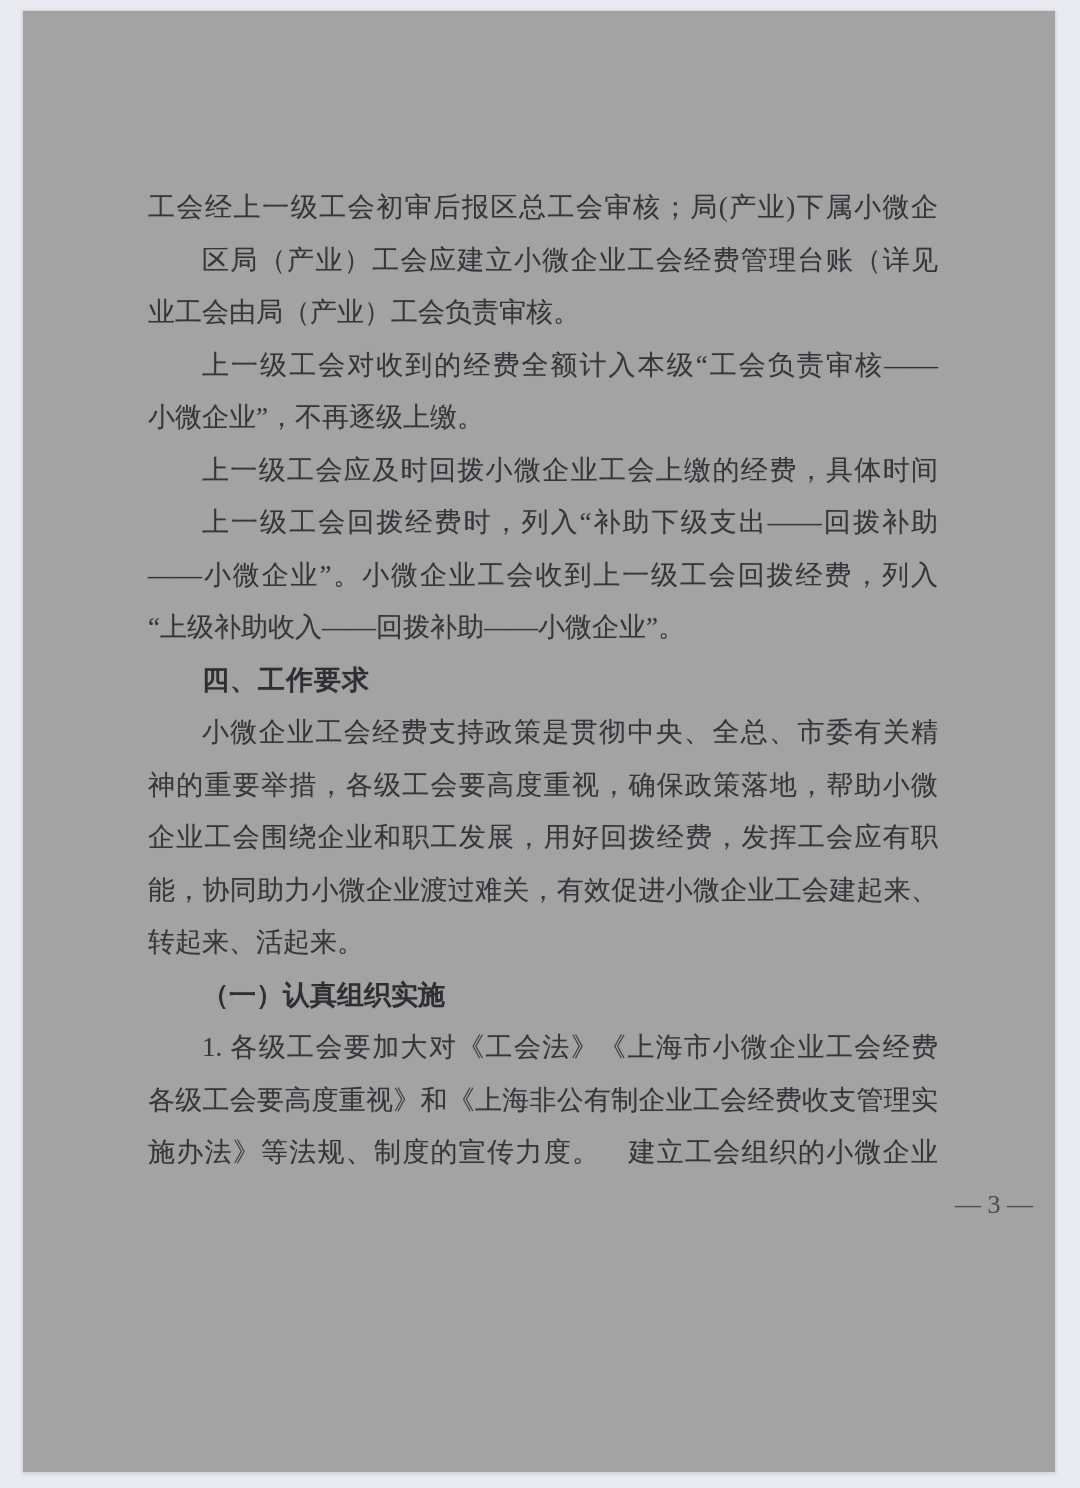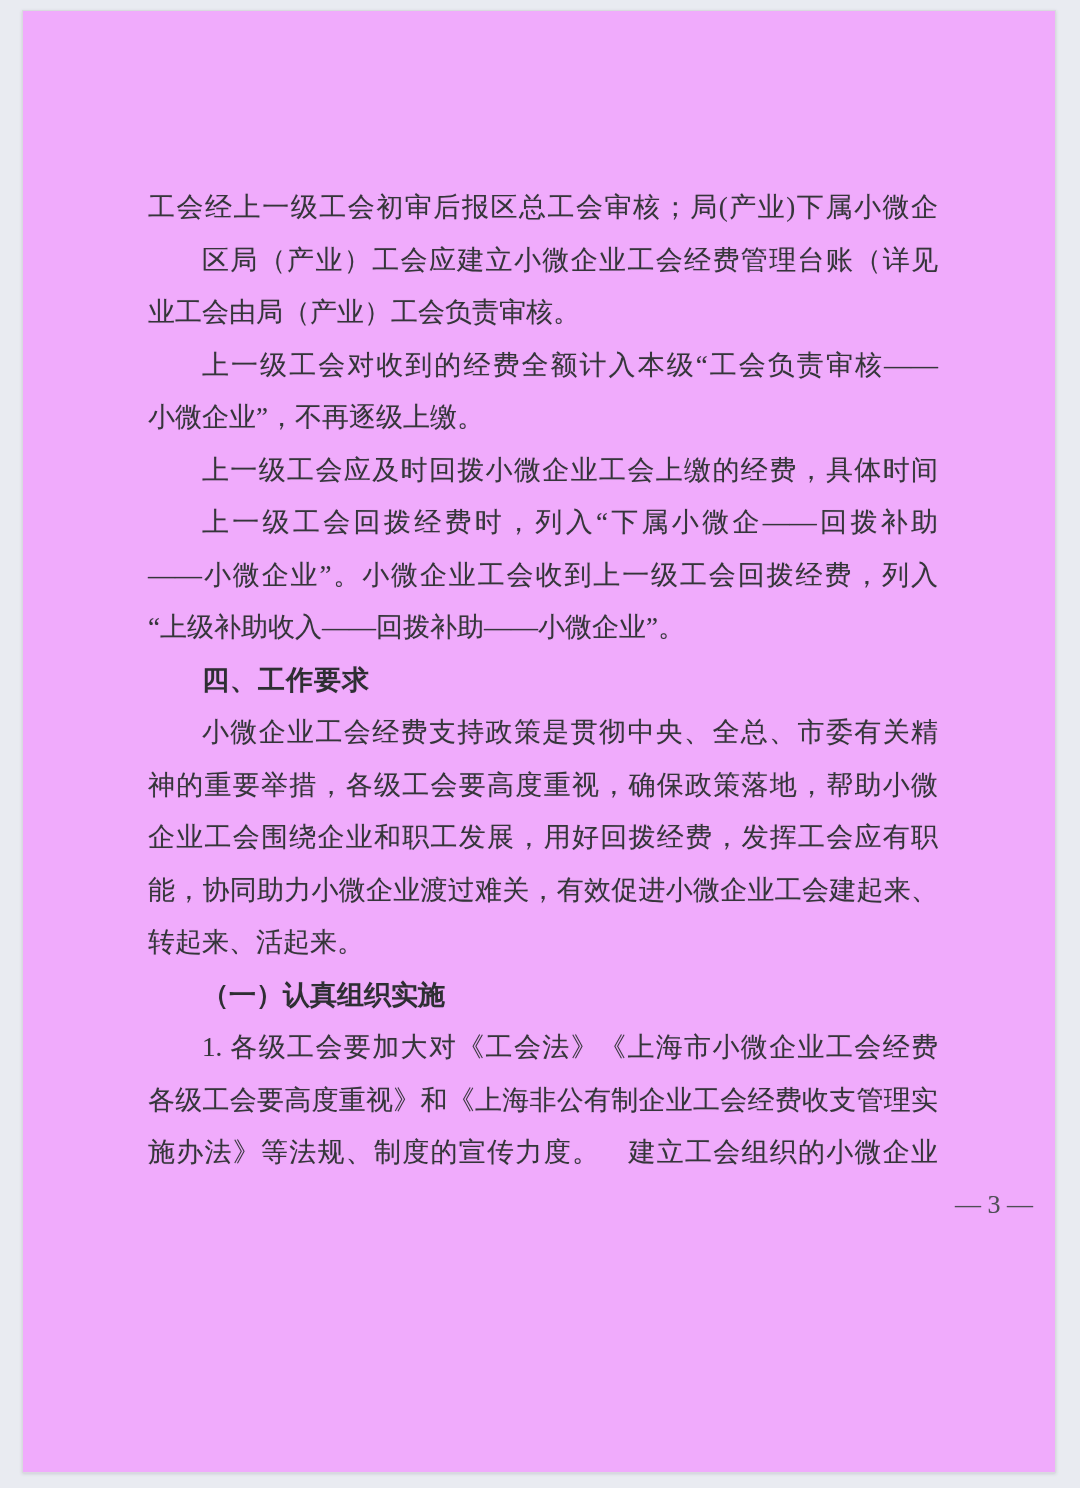--- a/index.html
+++ b/index.html
@@ -18,21 +18,21 @@
     position: absolute;
     inset: 0;
   }
   .page {
     position: absolute;
     left: 22px;
     top: 10px;
     width: 1034px;
     height: 1463px;
     box-sizing: border-box;
-    background: #f0abfc;
+    background: #a3a3a3;
     border: 1px solid #d9dadf;
     box-shadow: 0 1px 3px rgba(70,70,95,0.18);
   }
   .content {
     box-sizing: content-box;
     padding: 170px 0 0 125px;
     width: 790px;
   }
   .line {
     font-size: 27px;
@@ -75,21 +75,21 @@
 
 <div class="scan-canvas">
   <div class="page">
     <div class="content">
         <div class="line body fill">工会经上一级工会初审后报区总工会审核；局(产业)下属小微企</div>
         <div class="line body indent fill">区局（产业）工会应建立小微企业工会经费管理台账（详见</div>
         <div class="line body">业工会由局（产业）工会负责审核。</div>
         <div class="line body indent fill">上一级工会对收到的经费全额计入本级“工会负责审核——</div>
         <div class="line body">小微企业”，不再逐级上缴。</div>
         <div class="line body indent fill">上一级工会应及时回拨小微企业工会上缴的经费，具体时间</div>
-        <div class="line body indent fill">上一级工会回拨经费时，列入“下属小微企——回拨补助</div>
+        <div class="line body indent fill">上一级工会回拨经费时，列入“补助下级支出——回拨补助</div>
         <div class="line body fill">——小微企业”。小微企业工会收到上一级工会回拨经费，列入</div>
         <div class="line body">“上级补助收入——回拨补助——小微企业”。</div>
         <div class="line heading indent">四、工作要求</div>
         <div class="line body indent fill">小微企业工会经费支持政策是贯彻中央、全总、市委有关精</div>
         <div class="line body fill">神的重要举措，各级工会要高度重视，确保政策落地，帮助小微</div>
         <div class="line body fill">企业工会围绕企业和职工发展，用好回拨经费，发挥工会应有职</div>
         <div class="line body fill">能，协同助力小微企业渡过难关，有效促进小微企业工会建起来、</div>
         <div class="line body">转起来、活起来。</div>
         <div class="line subheading indent">（一）认真组织实施</div>
         <div class="line body indent fill">1. 各级工会要加大对《工会法》《上海市小微企业工会经费</div>

